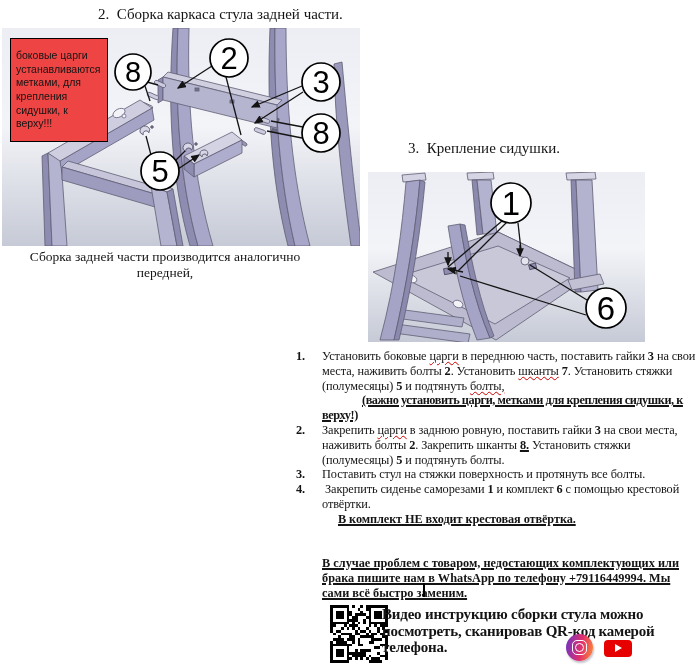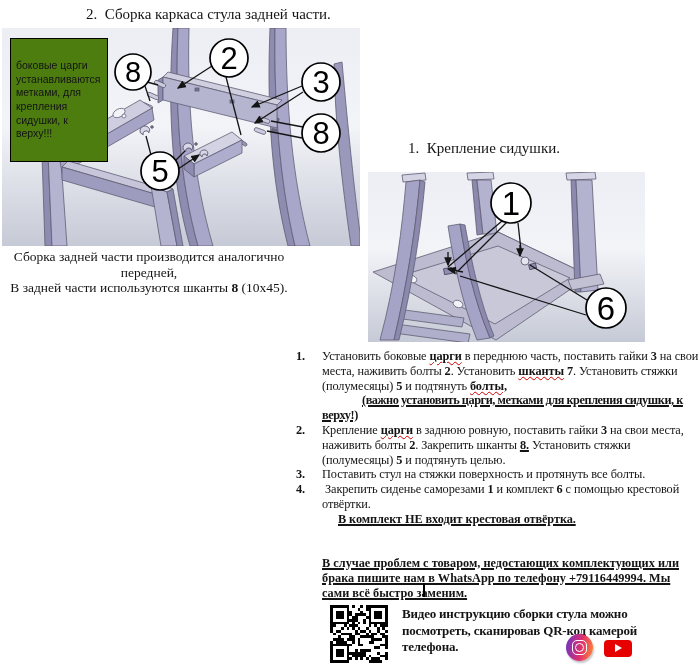--- a/index.html
+++ b/index.html
@@ -2,52 +2,52 @@
 <html><head>
 <meta charset="utf-8">
 <style>
   html,body{margin:0;padding:0;}
   body{
     width:700px;height:665px;position:relative;background:#ffffff;
     font-family:"Liberation Serif", serif;color:#141414;overflow:hidden;
   }
   .abs{position:absolute;}
   .h{font-size:15px;white-space:pre-wrap;}
-  #h2{left:86px;top:6px;}
+  #h2{left:98px;top:6px;}
   #h3{left:408px;top:140px;}
 
   
   #d1{left:2px;top:28px;width:358px;height:218px;}
   #d2{left:368px;top:172px;width:277px;height:170px;}
   #d1 svg,#d2 svg{display:block;}
   #d1note{
     position:absolute;left:8px;top:10px;width:86px;
-    background:#4d7c0f;border:1.5px solid #000;padding:20px 5px;
+    background:#ef4444;border:1.5px solid #000;padding:10px 5px;
     font-family:"Liberation Sans", sans-serif;font-size:10.5px;line-height:1.3;
   }
 
   
-  #cap{left:0;top:249px;width:298px;text-align:center;font-size:13.5px;line-height:15.5px;}
+  #cap{left:0;top:249px;width:298px;text-align:center;font-size:13.5px;line-height:15.5px;padding-left:16px;}
 
   
   #rightcol{left:296px;top:349px;width:404px;font-size:12.3px;line-height:14.8px;letter-spacing:-0.1px;}
   .li{display:flex;}
   .num{flex:0 0 26px;font-weight:700;}
   .itxt{flex:1;}
   .block{margin-left:42px;width:378px;font-family:Liberation Serif, serif;}
   .b{font-weight:700;}
   .u{text-decoration:underline;text-decoration-thickness:1.5px;}
-  .sq{text-decoration-line:underline;text-decoration-style:wavy;text-decoration-color:#cc0000;text-decoration-thickness:1px;font-weight:bold;}
+  .sq{text-decoration-line:underline;text-decoration-style:wavy;text-decoration-color:#cc0000;text-decoration-thickness:1px;}
   .k{letter-spacing:-0.45px;margin-left:40px;}
   #support{left:322px;top:556px;width:378px;font-size:12.3px;line-height:14.8px;}
   #caret{left:423px;top:583px;width:2px;height:14px;background:#000;}
 
   
   #qr{left:330px;top:605px;width:58px;height:58px;}
-  #ftext{left:402px;top:606px;width:292px;font-weight:700;font-size:13px;line-height:16.5px;letter-spacing:-0.2px;}
+  #ftext{left:382px;top:606px;width:292px;font-weight:700;font-size:15px;line-height:16.5px;letter-spacing:-0.2px;}
   #ig{left:566px;top:634px;width:27px;height:27px;border-radius:50%;
       background:linear-gradient(100deg,#7433c1 5%,#e1306c 55%,#fd8d32 100%);box-shadow:1px 2px 2px rgba(120,120,140,.45);}
   .ig-cam{position:absolute;left:6px;top:6px;right:6px;bottom:6px;border:1.6px solid #fff;border-radius:5px;}
   .ig-lens{position:absolute;left:50%;top:50%;width:7px;height:7px;margin:-4.3px 0 0 -4.3px;border:1.6px solid #fff;border-radius:50%;}
   #yt{left:604px;top:640px;width:28px;height:17px;background:#e60000;border-radius:4px;}
   .yt-play{position:absolute;left:11px;top:4px;width:0;height:0;
       border-left:7px solid #fff;border-top:4.5px solid transparent;border-bottom:4.5px solid transparent;}
 </style>
 </head>
 <body>
@@ -158,24 +158,23 @@
         <text x="319" y="116" font-size="31">8</text>
         <circle cx="158" cy="143" r="19" fill="#fff" stroke="#000" stroke-width="1.7"></circle>
         <text x="158" y="154" font-size="31">5</text>
       </g>
     </svg>
     <div id="d1note">боковые царги устанавливаются метками, для крепления сидушки, к верху!!!</div>
   </div>
 
   <div class="abs" id="cap">
     <div>Сборка задней части производится аналогично передней,</div>
-    <div><span>В задней части используются шканты </span><span class="b">8</span><span> (10x45).</span></div>
   </div>
 
-  <div class="abs h" id="h3">1.  Крепление сидушки.</div>
+  <div class="abs h" id="h3">3.  Крепление сидушки.</div>
 
   <div class="abs" id="d2">
     <svg width="277" height="170" viewBox="0 0 277 170">
       <defs>
         <linearGradient id="bg2" x1="0" y1="0" x2="0" y2="1">
           <stop offset="0" stop-color="#eceef4"></stop>
             <stop offset="0.45" stop-color="#f3f4f8"></stop>
             <stop offset="1" stop-color="#c6cad6"></stop>
         </linearGradient>
         <marker id="a2" markerWidth="7" markerHeight="7" refX="6" refY="3" orient="auto">
@@ -245,21 +244,21 @@
     </svg>
   </div>
 
   <div class="abs" id="rightcol">
     <div class="li">
       <span class="num">1.</span>
       <span class="itxt"><span>Установить боковые </span><span class="sq">царги</span><span> в переднюю часть, поставить гайки </span><span class="b">3</span><span> на свои места, наживить болты </span><span class="b">2</span><span>. Установить </span><span class="sq">шканты</span><span> </span><span class="b">7</span><span>. Установить стяжки (полумесяцы) </span><span class="b">5</span><span> и подтянуть </span><span class="sq">болты,</span><br><span class="b u k">(важно установить царги, метками для крепления сидушки, к верху!)</span></span>
     </div>
     <div class="li">
       <span class="num">2.</span>
-      <span class="itxt"><span>Крепление </span><span class="sq">царги</span><span> в заднюю ровную, поставить гайки </span><span class="b">3</span><span> на свои места, наживить болты </span><span class="b">2</span><span>. Закрепить шканты </span><span class="b u">8.</span><span> Установить стяжки (полумесяцы) </span><span class="b">5</span><span> и подтянуть целью.</span></span>
+      <span class="itxt"><span>Закрепить </span><span class="sq">царги</span><span> в заднюю ровную, поставить гайки </span><span class="b">3</span><span> на свои места, наживить болты </span><span class="b">2</span><span>. Закрепить шканты </span><span class="b u">8.</span><span> Установить стяжки (полумесяцы) </span><span class="b">5</span><span> и подтянуть болты.</span></span>
     </div>
     <div class="li">
       <span class="num">3.</span>
       <span class="itxt"><span>Поставить стул на стяжки поверхность и протянуть все болты.</span></span>
     </div>
     <div class="li">
       <span class="num">4.</span>
       <span class="itxt"><span>&nbsp;Закрепить сиденье саморезами </span><span class="b">1</span><span> и комплект </span><span class="b">6</span><span> с помощью крестовой отвёртки.</span></span>
     </div>
     <div class="block"><span class="b u">В комплект НЕ входит крестовая отвёртка.</span></div>

